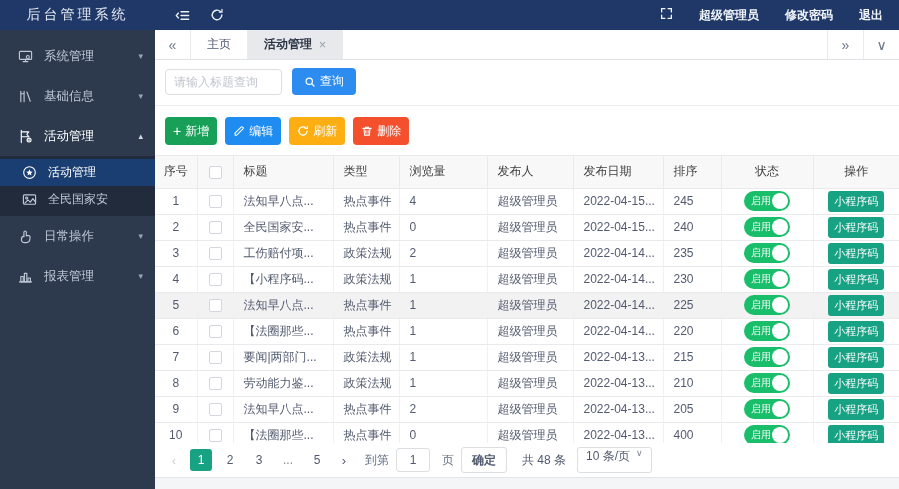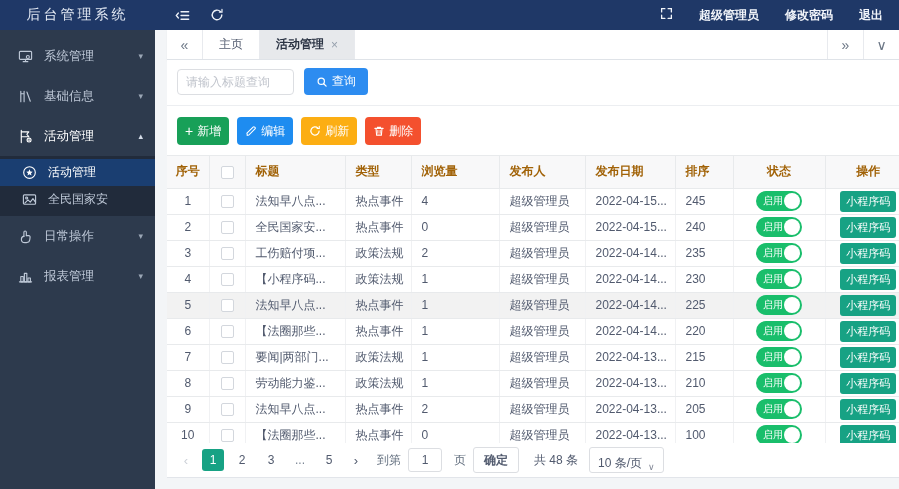--- a/index.html
+++ b/index.html
@@ -8,21 +8,21 @@
   .screen { width:899px; height:489px; display:flex; flex-direction:column; }
 
   
   .topbar { height:30px; background:#1f3867; display:flex; align-items:center; color:#fff; flex-shrink:0; }
   .logo { width:155px; text-align:center; font-size:14px; letter-spacing:3px; color:#e4eaf4; }
   .tb-icon { margin-left:20px; display:inline-flex; align-items:center; cursor:pointer; color:#eef2f8; }
   .tb-right { margin-left:auto; display:flex; align-items:center; gap:26px; padding-right:16px; font-weight:bold; font-size:12px; color:#f2f5fa; }
   .tb-right span { cursor:pointer; }
 
   
-  .layout { flex:1; display:flex; min-height:0;gap:12px; }
+  .layout { flex:1; display:flex; min-height:0; }
   .sidebar { width:155px; background:#2d3a4d; flex-shrink:0; overflow:hidden; padding-top:6px; }
   .side-item { height:40px; display:flex; align-items:center; padding:0 12px 0 17px; color:#bfc9d8; cursor:pointer; font-size:12.5px; }
   .side-item.expanded { color:#ffffff; }
   .s-icon { width:16px; height:16px; margin-right:11px; display:inline-flex; align-items:center; justify-content:center; flex-shrink:0; }
   .s-icon svg { width:15px; height:15px; }
   .s-label { white-space:nowrap; }
   .chev { margin-left:auto; font-size:9px; color:#9aa6b5; }
   .side-item.expanded .chev { color:#d5dde8; }
   .submenu { background:#212b3b; padding:3px 0; }
   .sub-item { height:27px; display:flex; align-items:center; padding:0 12px 0 21px; color:#bfc9d8; cursor:pointer; font-size:12px; }
@@ -56,21 +56,21 @@
   .btn-add { background:#18a058; }
   .btn-edit { background:#1e8cf0; }
   .btn-refresh { background:#fcae13; }
   .btn-delete { background:#f4502e; }
   .btn svg { width:12px; height:12px; }
   .plus-glyph { font-size:14px; line-height:1; }
 
   
   .table-wrap { height:288px; overflow:hidden; border-top:1px solid #e8eaec; }
   table { width:100%; border-collapse:collapse; table-layout:fixed; font-size:12px; }
-  th { background:#f8f8f9; height:32px; font-weight:bold; color:#a16207; border-bottom:1px solid #e8eaec; border-right:1px solid #e8eaec; text-align:left; padding-left:10px; }
+  th { background:#f8f8f9; height:32px; font-weight:normal; color:#404040; border-bottom:1px solid #e8eaec; border-right:1px solid #e8eaec; text-align:left; padding-left:10px; }
   th:last-child, td:last-child { border-right:none; }
   td { height:26px; border-bottom:1px solid #e8eaec; border-right:1px solid #f0f1f3; padding-left:10px; color:#515a6e; background:#fff; }
   tr.hl td { background:#f2f2f2; }
   th.c-center, td.c-center { text-align:center; padding-left:0; }
   .checkbox { display:inline-block; width:13px; height:13px; border:1px solid #d3d7dd; border-radius:2px; background:#fff; vertical-align:middle; cursor:pointer; }
   .toggle { position:relative; display:inline-flex; align-items:center; width:46px; height:20px; border-radius:11px; background:#19be6b; color:#fff; font-size:10px; padding-left:7px; cursor:pointer; vertical-align:middle; }
   .toggle .knob { position:absolute; right:2px; top:2px; width:16px; height:16px; border-radius:50%; background:#fff; }
   .badge { display:inline-block; background:#17a284; color:#fff; font-size:11px; padding:3px 6px; border-radius:3px; cursor:pointer; }
 
   
@@ -78,21 +78,21 @@
   .pg-arrow { width:18px; text-align:center; font-size:13px; color:#515a6e; cursor:pointer; }
   .pg-arrow.disabled { color:#ccd0d7; cursor:default; }
   .pages { display:flex; align-items:center; gap:7px; }
   .page { min-width:22px; height:22px; line-height:22px; text-align:center; border-radius:3px; cursor:pointer; color:#515a6e; }
   .page.active { background:#17a284; color:#fff; }
   .page.dots { cursor:default; color:#7a8594; }
   .pg-text { color:#657180; margin-left:5px; }
   .goto-input { width:34px; height:24px; border:1px solid #dcdee2; border-radius:3px; text-align:center; font-size:12px; color:#515a6e; outline:none; font-family:inherit; }
   .confirm-btn { height:26px; padding:0 10px; border:1px solid #dcdee2; border-radius:3px; background:#fff; font-size:12px; font-weight:bold; color:#515a6e; cursor:pointer; margin-left:0; font-family:inherit; }
   .total { margin-left:8px; color:#515a6e; }
-  .size-select { height:26px; border:1px solid #dcdee2; border-radius:3px; display:inline-flex; align-items:flex-end; gap:6px; padding:0 8px; margin-left:4px; cursor:pointer; color:#515a6e; }
+  .size-select { height:26px; border:1px solid #dcdee2; border-radius:3px; display:inline-flex; align-items:flex-start; gap:6px; padding:0 8px; margin-left:4px; cursor:pointer; color:#515a6e; }
   .size-select .caret { font-size:9px; color:#808695; }
   .footer-gap { flex:1; background:#f3f5f7; }
 </style>
 </head>
 <body>
 
 <div class="screen">
 
   <div class="topbar">
     <div class="logo">后台管理系统</div>
@@ -420,21 +420,21 @@
                   <td class="c-center"><span class="badge">小程序码</span></td>
                 </tr>
                 <tr class="">
                   <td class="c-center">10</td>
                   <td class="c-center"><span class="checkbox"></span></td>
                   <td>【法圈那些...</td>
                   <td>热点事件</td>
                   <td>0</td>
                   <td>超级管理员</td>
                   <td>2022-04-13...</td>
-                  <td>100</td>
+                  <td>400</td>
                   <td class="c-center"><span class="toggle">
                       <span class="t-label">启用</span>
                       <span class="knob"></span>
                     </span></td>
                   <td class="c-center"><span class="badge">小程序码</span></td>
                 </tr>
               </tbody>
           </table>
         </div>
 

